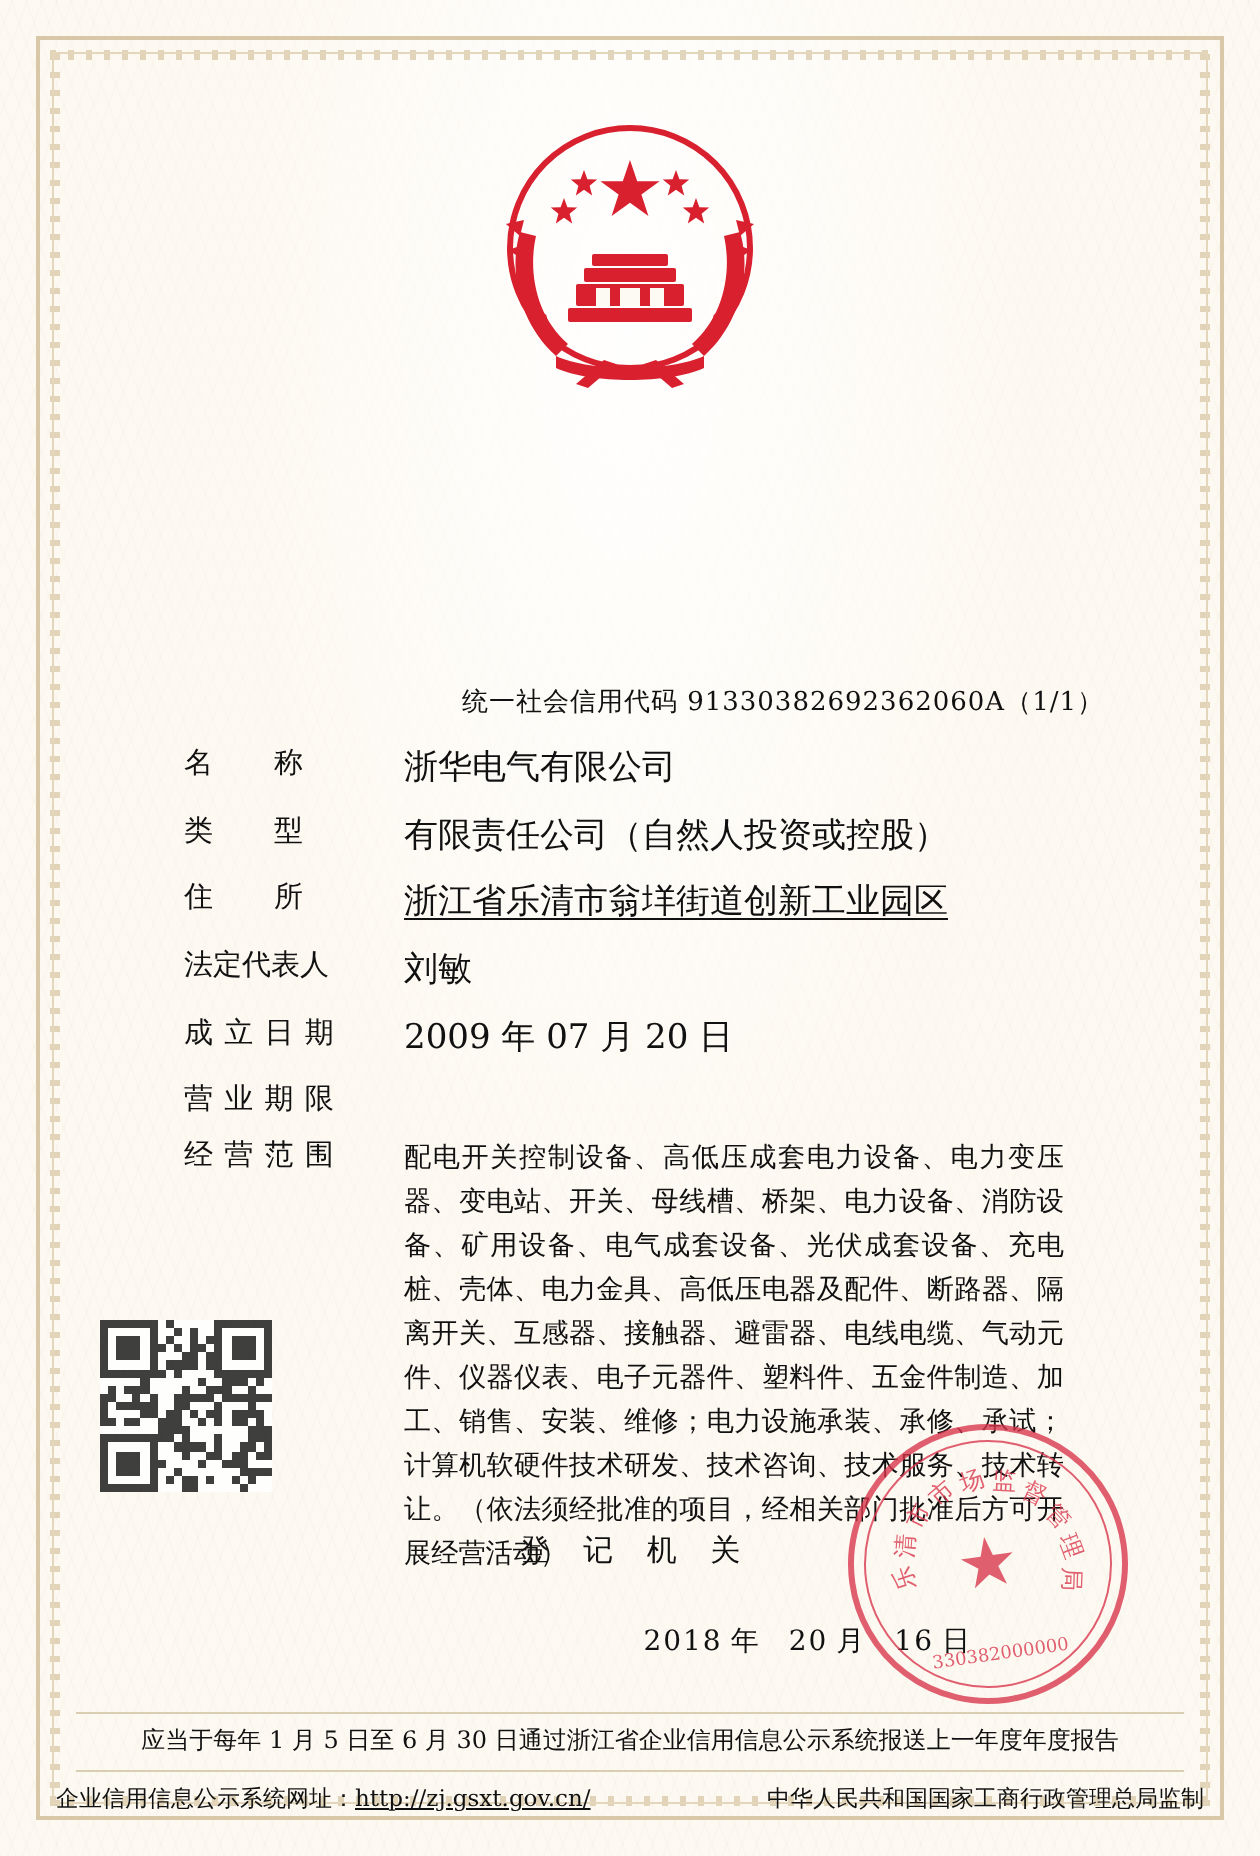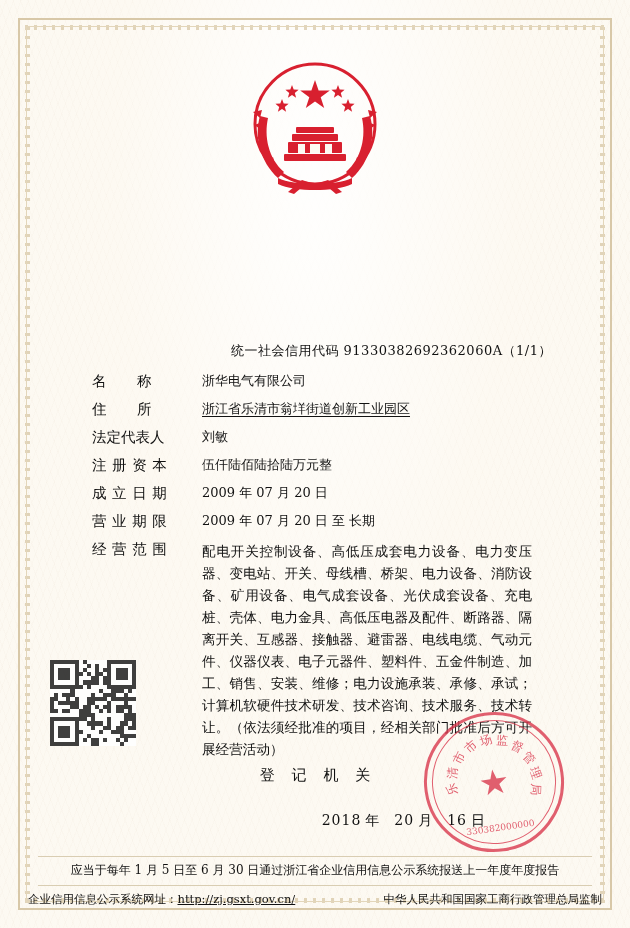--- a/index.html
+++ b/index.html
@@ -111,21 +111,21 @@
     font-family: "DejaVu Serif", serif;
     font-size: 14.5px;
     color: #111;
     letter-spacing: .5px;
     display: flex;
     justify-content: space-between;
   }
   .field-label.lbl4 { letter-spacing: 0; }
   .field-value {
     font-family: "DejaVu Serif", serif;
-    font-size: 13px;
+    font-size: 17px;
     color: #111;
     padding-left: 14px;
     line-height: 1.45;
   }
   .field-value.underline { text-decoration: underline; text-underline-offset: 3px; }
   #scope-row .field-value {
     width: 330px;
     line-height: 1.62;
     font-size: 13.6px;
     text-align: justify;
@@ -313,38 +313,37 @@
     <span>统一社会信用代码</span>
     <span>91330382692362060A（1/1）</span>
   </div>
 
   <div id="fields">
     <div class="field-row">
       <div class="field-label">名　　称</div>
       <div class="field-value">浙华电气有限公司</div>
     </div>
     <div class="field-row">
+      <div class="field-label">类　　型</div>
+      <div class="field-value">有限责任公司（自然人投资或控股）</div>
+    </div>
+    <div class="field-row">
       <div class="field-label">住　　所</div>
       <div class="field-value underline">浙江省乐清市翁垟街道创新工业园区</div>
     </div>
     <div class="field-row">
       <div class="field-label lbl4">法定代表人</div>
       <div class="field-value">刘敏</div>
     </div>
     <div class="field-row">
-      <div class="field-label">注 册 资 本</div>
-      <div class="field-value">伍仟陆佰陆拾陆万元整</div>
-    </div>
-    <div class="field-row">
       <div class="field-label">成 立 日 期</div>
       <div class="field-value">2009 年 07 月 20 日</div>
     </div>
     <div class="field-row">
       <div class="field-label">营 业 期 限</div>
-      <div class="field-value">2009 年 07 月 20 日 至 长期</div>
     </div>
     <div class="field-row" id="scope-row">
       <div class="field-label">经 营 范 围</div>
       <div class="field-value">配电开关控制设备、高低压成套电力设备、电力变压器、变电站、开关、母线槽、桥架、电力设备、消防设备、矿用设备、电气成套设备、光伏成套设备、充电桩、壳体、电力金具、高低压电器及配件、断路器、隔离开关、互感器、接触器、避雷器、电线电缆、气动元件、仪器仪表、电子元器件、塑料件、五金件制造、加工、销售、安装、维修；电力设施承装、承修、承试；计算机软硬件技术研发、技术咨询、技术服务、技术转让。（依法须经批准的项目，经相关部门批准后方可开展经营活动）</div>
     </div>
   </div>
 
   <div id="qr">
     <div class="qrgrid" id="qrgrid">
         <i></i>

